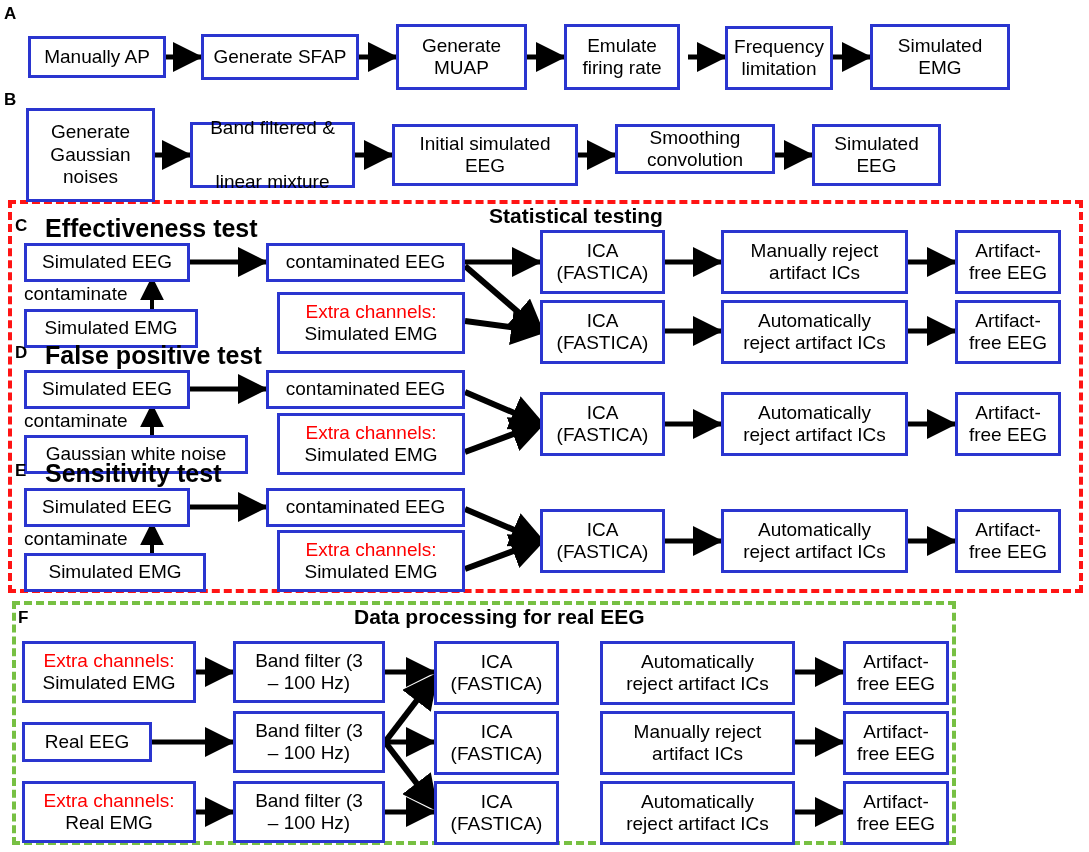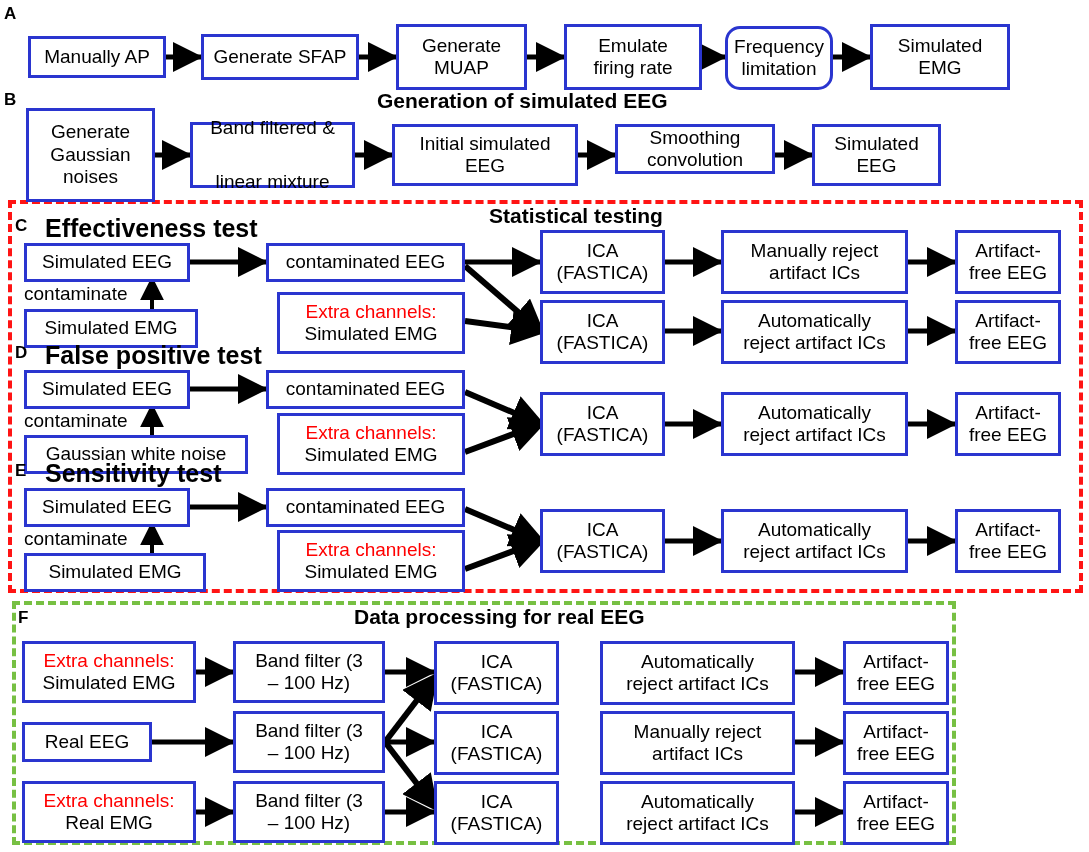--- a/index.html
+++ b/index.html
@@ -170,35 +170,34 @@
   <div class="node" style="left:28px; top:36px; width:138px; height:42px;">
     <span class="ln">Manually AP</span>
   </div>
   <div class="node" style="left:201px; top:34px; width:158px; height:46px;">
     <span class="ln">Generate SFAP</span>
   </div>
   <div class="node" style="left:396px; top:24px; width:131px; height:66px;">
     <span class="ln">Generate</span>
     <span class="ln">MUAP</span>
   </div>
-  <div class="node" style="left:564px; top:24px; width:138px; height:66px;">
+  <div class="node" style="left:564px; top:24px; width:116px; height:66px;">
     <span class="ln">Emulate</span>
     <span class="ln">firing rate</span>
   </div>
-  <div class="node" style="left:725px; top:26px; width:108px; height:64px;border-radius:15px;">
+  <div class="node" style="left:725px; top:26px; width:108px; height:64px;">
     <span class="ln">Frequency</span>
     <span class="ln">limitation</span>
   </div>
   <div class="node" style="left:870px; top:24px; width:140px; height:66px;">
     <span class="ln">Simulated</span>
     <span class="ln">EMG</span>
   </div>
 
   <div class="panel-letter" style="left:4px; top:90px;">B</div>
-  <div class="section-title" style="left:377px; top:89px;">Generation of simulated EEG</div>
 
   <div class="node" style="left:26px; top:108px; width:129px; height:94px;">
     <span class="ln">Generate</span>
     <span class="ln">Gaussian</span>
     <span class="ln">noises</span>
   </div>
   <div class="node" style="left:190px; top:122px; width:165px; height:66px;gap:32px;">
     <span class="ln">Band filtered &amp;</span>
     <span class="ln">linear mixture</span>
   </div>

